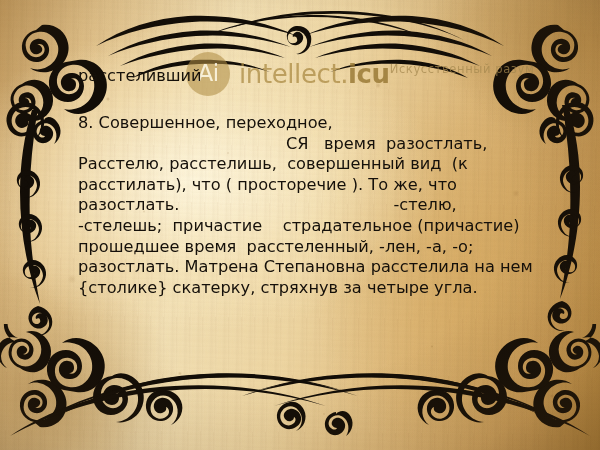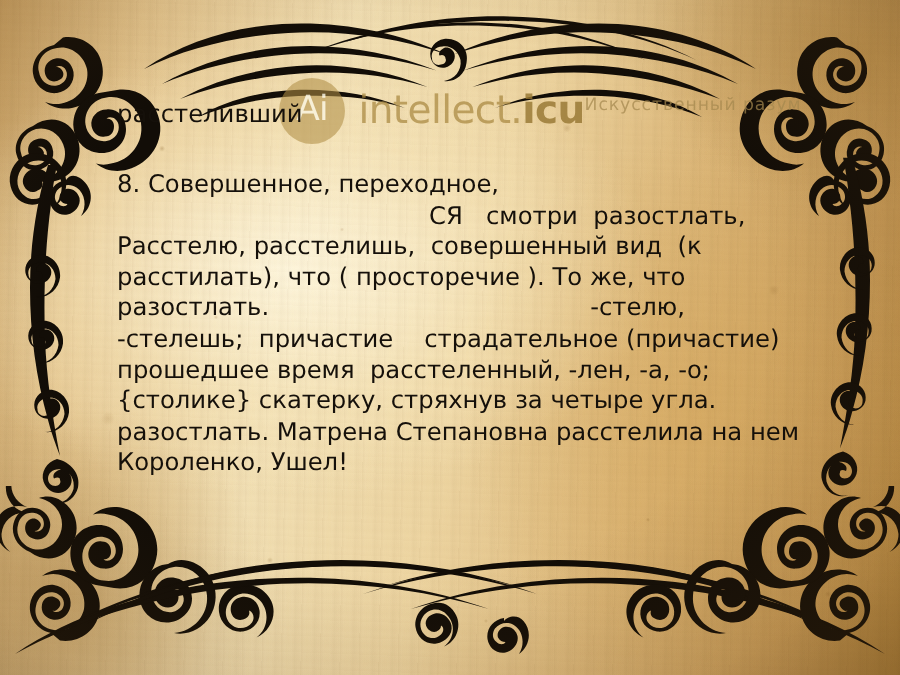--- a/index.html
+++ b/index.html
@@ -260,28 +260,27 @@
       <div class="wm-title"><span>intellect.</span><b>icu</b></div>
       <div class="wm-sub">Искусственный  разум</div>
     </div>
   </div>
 
   <div class="content">
     <div class="headword">расстеливший</div>
 
     <div class="line">8. Совершенное, переходное,</div>
 
-    <div class="line"><span class="sp-ind"></span><span>СЯ   смотри  разостлать,</span></div>
+    <div class="line"><span class="sp-ind"></span><span>СЯ   время  разостлать,</span></div>
 
 
     <div class="line">Расстелю, расстелишь,  совершенный вид  (к</div>
     <div class="line">расстилать), что ( просторечие ). То же, что</div>
 
     <div class="line"><span>разостлать.</span><span class="sp-mid"></span><span>-стелю,</span></div>
 
     <div class="line">-стелешь;  причастие    страдательное (причастие)</div>
     <div class="line">прошедшее время  расстеленный, -лен, -а, -о;</div>
+    <div class="line">разостлать. Матрена Степановна расстелила на нем</div>
     <div class="line">{столике} скатерку, стряхнув за четыре угла.</div>
-    <div class="line">разостлать. Матрена Степановна расстелила на нем</div>
-    <div class="line">Короленко, Ушел!</div>
   </div>
 
 </div>
 
 </body></html>

